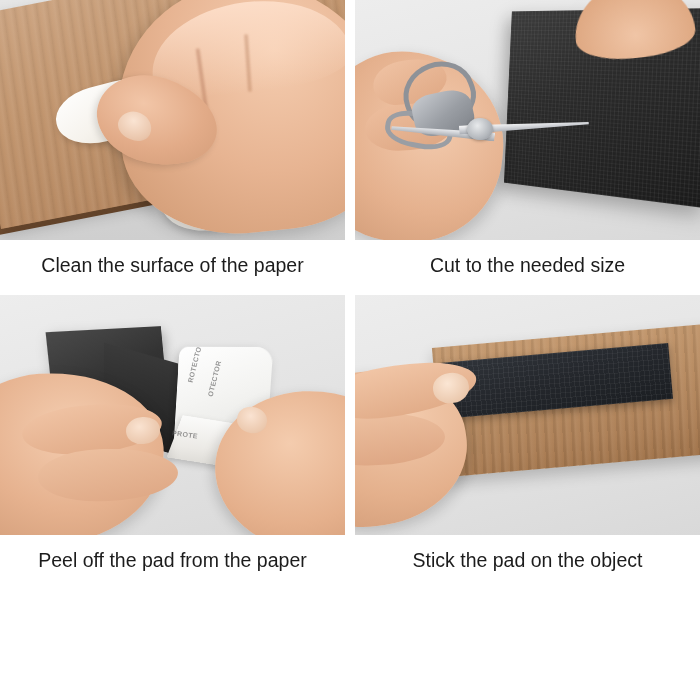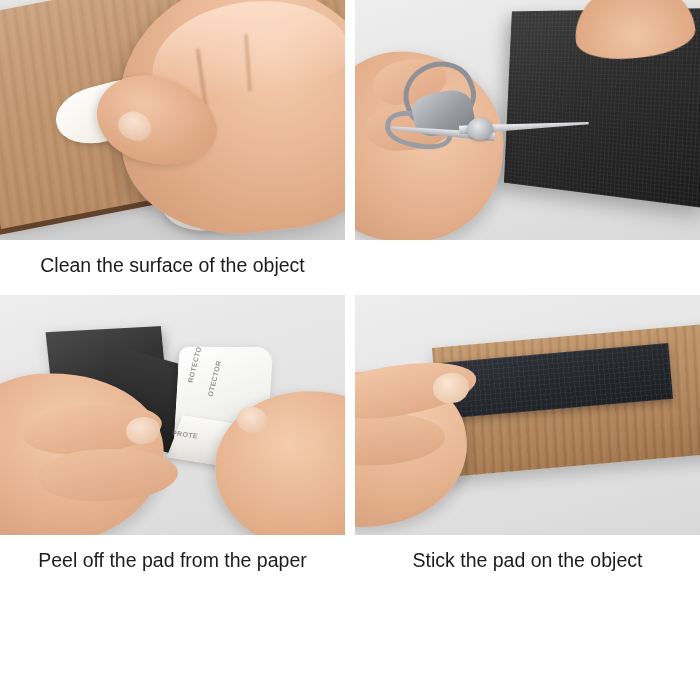--- a/index.html
+++ b/index.html
@@ -376,21 +376,22 @@
       <div class="p4-plank-edge"></div>
       <div class="p4-plank"></div>
       <div class="p4-pad"></div>
       <div class="p4-hand"></div>
       <div class="p4-finger2"></div>
       <div class="p4-finger"></div>
       <div class="p4-nail"></div>
     </div>
   </div>
 
-  <div class="caption cap-1">Clean the surface of the object</div>
+  <div class="caption cap-1">Clean the surface of the paper</div>
+  <div class="caption cap-2">Cut to the needed size</div>
   <div class="caption cap-4">Stick the pad on the object</div>
   <div class="caption cap-3">Peel off the pad from the paper</div>
 
   <div class="footer">
     
     
   </div>
 
 </div>
 

